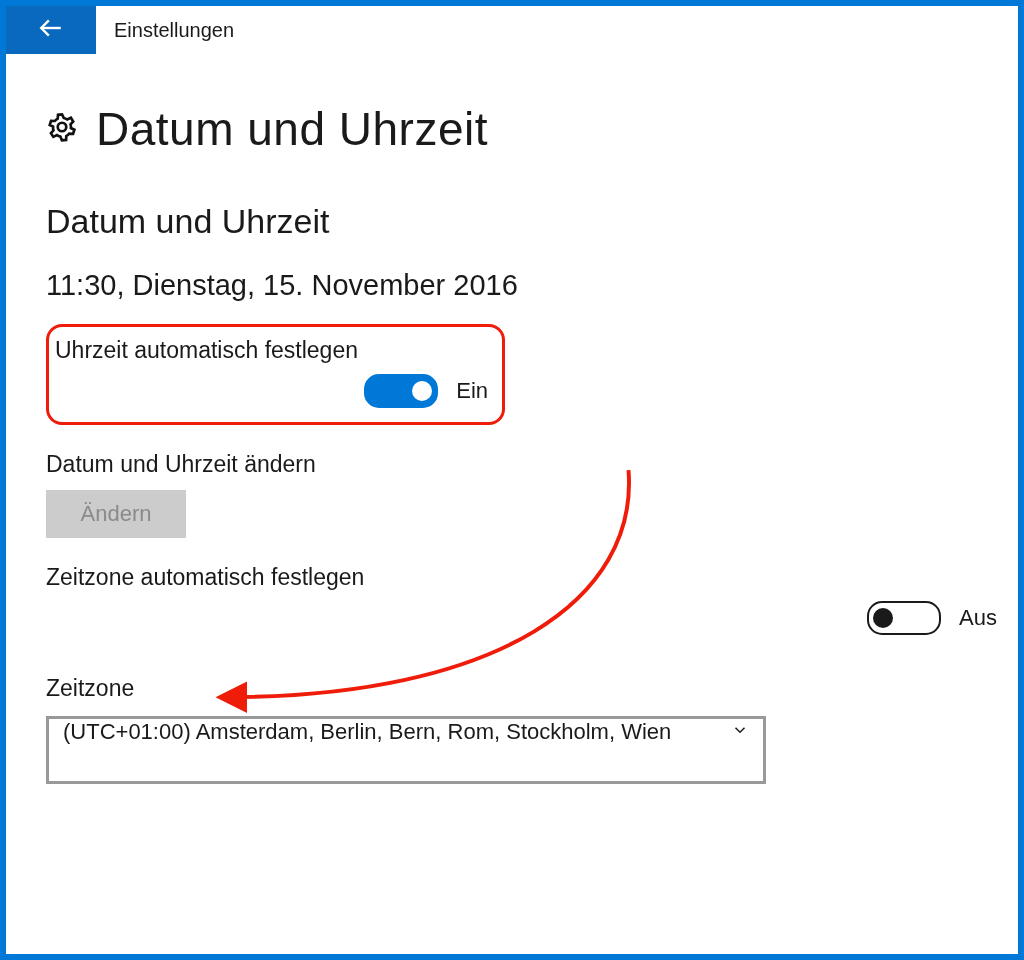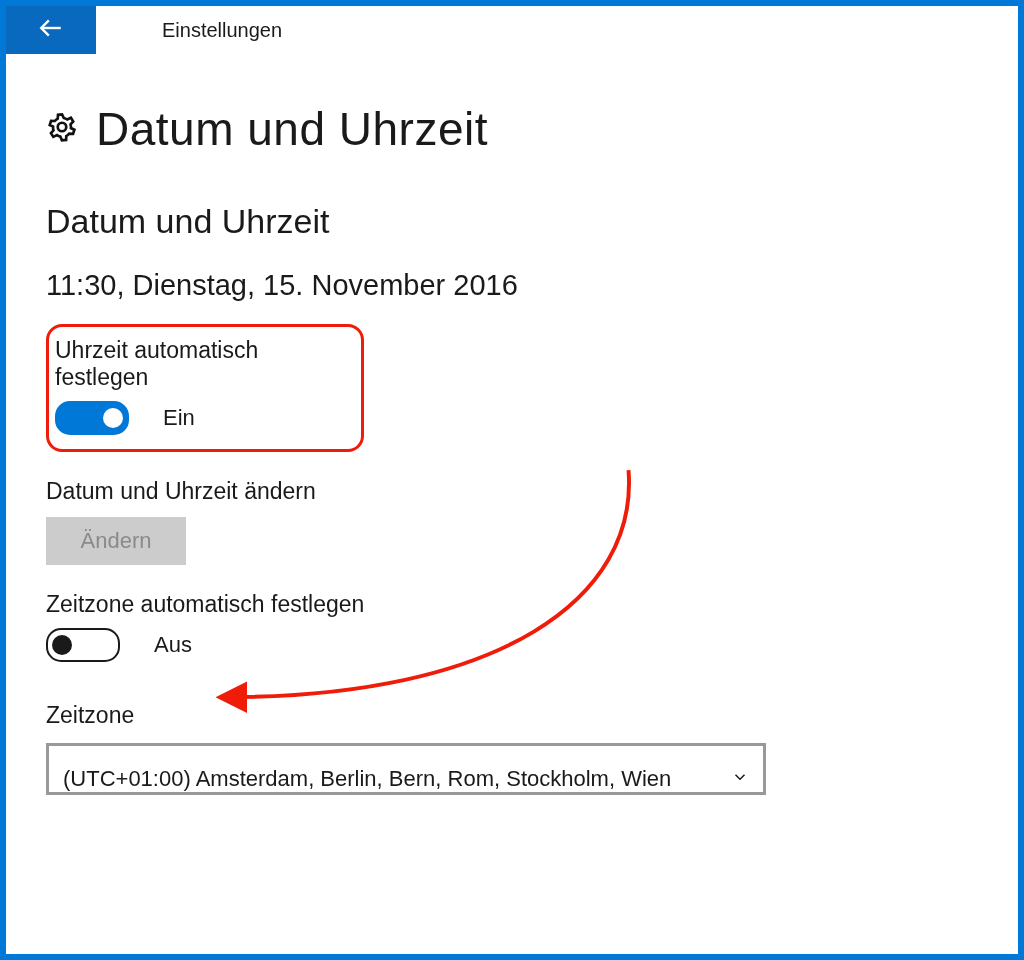--- a/index.html
+++ b/index.html
@@ -18,21 +18,20 @@
     box-sizing: border-box;
     border: 6px solid #0078d7;
     background: #fff;
     position: relative;
   }
   .titlebar {
     height: 48px;
     display: flex;
     align-items: center;
     font-size: 20px;
-    gap: 48px;
   }
   .back-btn {
     width: 90px;
     height: 48px;
     background: #0869bf;
     display: flex;
     align-items: center;
     justify-content: center;
     color: #fff;
   }
@@ -63,33 +62,34 @@
   }
   .datetime-line {
     font-size: 29px;
     margin-bottom: 22px;
   }
 
   .highlight-box {
     border: 3px solid #ef1c0a;
     border-radius: 16px;
     padding: 10px 14px 14px 6px;
-    width: 318px;
+    width: 459px;
     box-sizing: border-box;
   }
 
   .setting-label {
     font-size: 23px;
     margin-bottom: 10px;
   }
 
   .toggle-row {
     display: flex;
     align-items: center;
-    gap: 34px;
+    gap: 18px;
+    justify-content: flex-end;
   }
 
   .toggle {
     width: 70px;
     height: 30px;
     border-radius: 15px;
     position: relative;
     display: inline-block;
   }
   .toggle.on {
@@ -127,25 +127,25 @@
     font-size: 22px;
     display: flex;
     align-items: center;
     justify-content: center;
     cursor: default;
   }
 
   .tz-select {
     margin-top: 14px;
     width: 720px;
-    height: 52px;
+    height: 68px;
     border: 3px solid #999;
     box-sizing: border-box;
     display: flex;
-    align-items: flex-end;
+    align-items: flex-start;
     justify-content: space-between;
     padding: 0 14px;
     font-size: 22px;
     background: #fff;
   }
   .tz-select svg { width: 18px; height: 18px; stroke: #1a1a1a; fill: none; stroke-width: 2; }
 
   
   .annotation {
     position: absolute;

